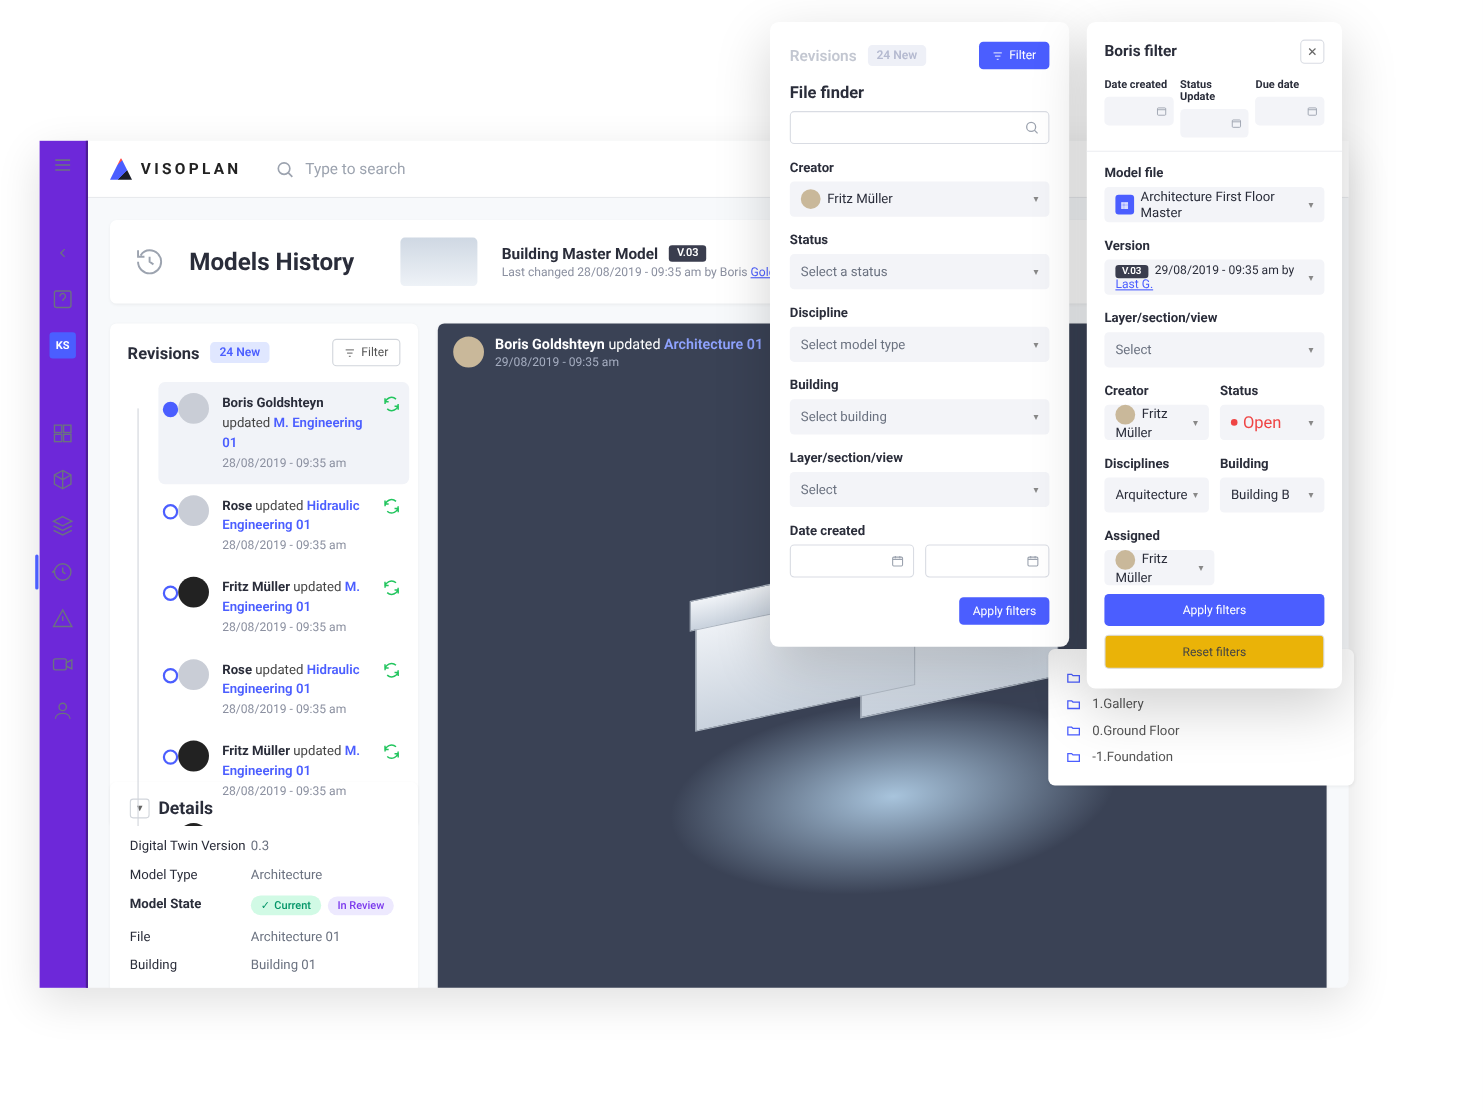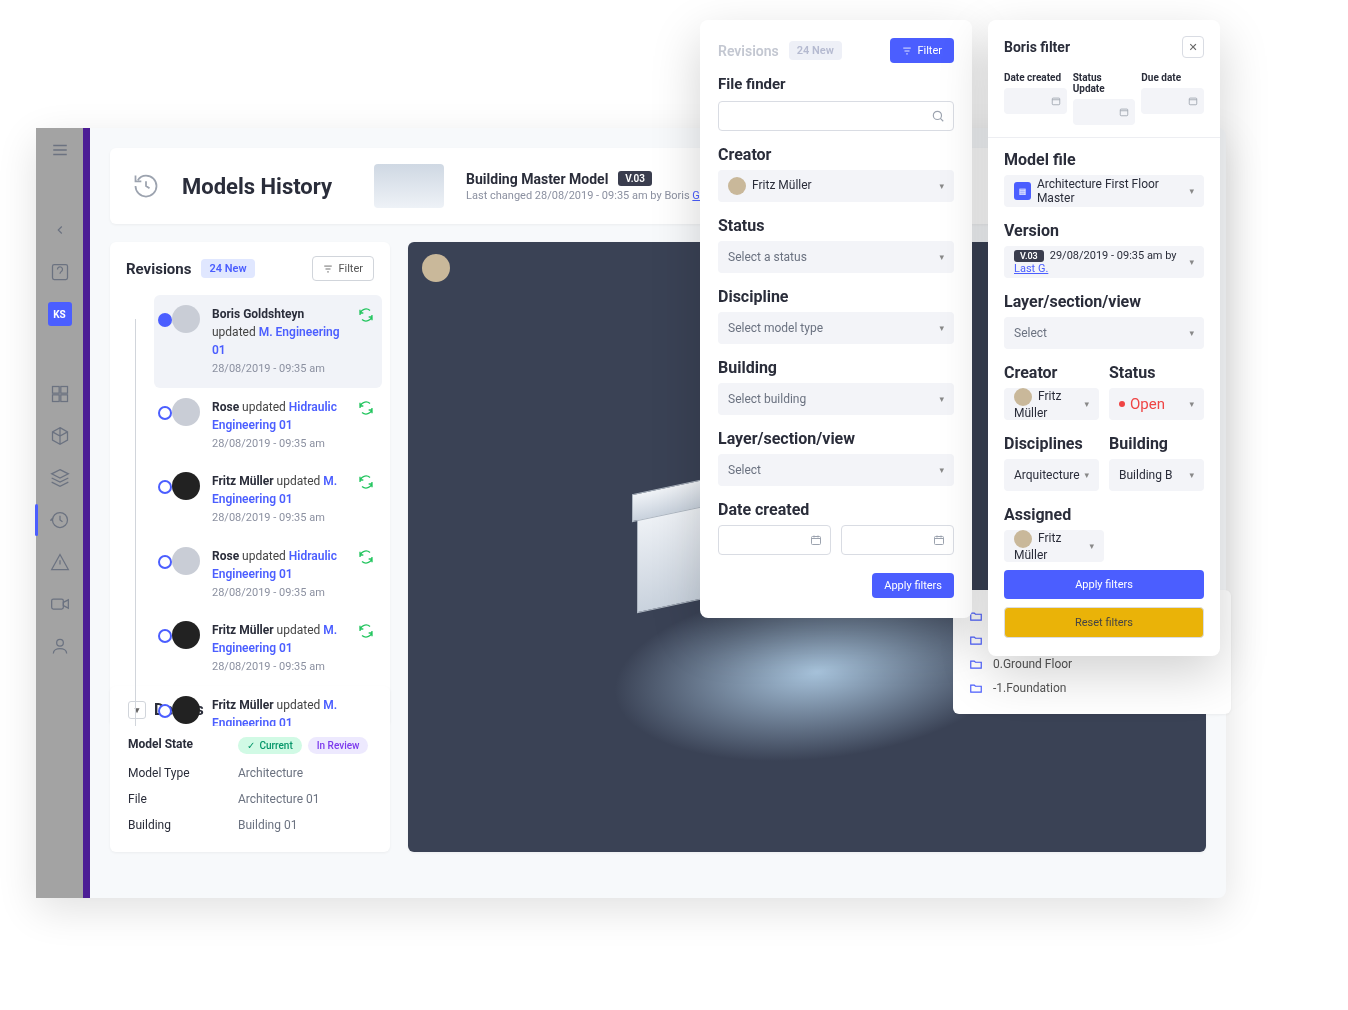--- a/index.html
+++ b/index.html
@@ -1,19 +1,19 @@
 <!DOCTYPE html>
 <html><head>
 <meta charset="utf-8">
 <style>
 * { box-sizing: border-box; margin: 0; padding: 0; font-family: -apple-system, BlinkMacSystemFont, "Segoe UI", Roboto, sans-serif; }
 body { background: #fff; width: 1348px; height: 1010px; overflow: hidden; position: relative; }
 
 .app-shell { position: absolute; top: 128px; left: 36px; width: 1190px; height: 770px; background: #f7f9fb; border-radius: 8px; box-shadow: 0 12px 40px rgba(0,0,0,.12); display: flex; }
-.sidebar { width: 54px; background: #a3a3a3; border-right: 7px solid #4c1d95; display: flex; flex-direction: column; align-items: center; padding-top: 10px; gap: 18px; }
+.sidebar { width: 44px; background: #6d28d9; border-right: 2px solid #4c1d95; display: flex; flex-direction: column; align-items: center; padding-top: 10px; gap: 18px; }
 .sidebar .sb-icon { width: 24px; height: 24px; display: flex; align-items: center; justify-content: center; color: #6b7280; cursor: pointer; }
 .sidebar .sb-icon.active { position: relative; }
 .sidebar .sb-icon.active::before { content:""; position:absolute; left:-13px; top:-4px; width:3px; height:32px; background:#4b5eff; border-radius:2px;}
 .sidebar .ks-badge { width:24px; height:24px; background:#4b5eff; color:#fff; font-size:10px; font-weight:700; display:flex; align-items:center; justify-content:center; border-radius:3px; }
 .sidebar .spacer { height: 20px; }
 
 .main { flex: 1; display: flex; flex-direction: column; }
 .topbar { height: 52px; background: #fff; border-bottom: 1px solid #e8eaed; display: flex; align-items: center; padding: 0 20px; gap: 30px; }
 .logo { display:flex; align-items:center; gap:8px; font-weight:700; letter-spacing:3px; font-size:14px; color:#222; }
 .logo-mark { width:20px; height:20px; background: linear-gradient(135deg,#ff4d4d 0%,#ff4d4d 33%,#4b5eff 33%,#4b5eff 66%,#1a1d29 66%); clip-path: polygon(0 100%, 50% 0, 100% 100%);}
@@ -86,21 +86,21 @@
 .float-panel { position:absolute; background:#fff; border-radius:8px; box-shadow:0 18px 50px rgba(0,0,0,.18); }
 .rev-filter { top:20px; left:700px; width:272px; padding:18px 18px 20px;}
 .rf-top { display:flex; align-items:center; gap:10px; margin-bottom:12px;}
 .rf-title { font-size:14px; font-weight:600; color:#c3c7d1;}
 .rf-new { background:#eef0f7; color:#b5bad0; font-size:11px; font-weight:600; padding:3px 8px; border-radius:4px;}
 .btn-blue { background:#4b5eff; color:#fff; border:none; font-size:11px; padding:6px 12px; border-radius:4px; display:flex; align-items:center; gap:5px; cursor:pointer; margin-left:auto;}
 .section-title { font-size:15px; font-weight:700; color:#2a2d3a; margin-bottom:8px;}
 .input-like { width:100%; border:1px solid #d9dce3; border-radius:4px; height:30px; display:flex; align-items:center; padding:0 8px; font-size:12px; color:#9ca3af; background:#fff;}
 .input-like.search-box { justify-content:flex-end;}
 .field-block { margin-top:14px;}
-.field-label { font-size:16px; font-weight:700; color:#2a2d3a; margin-bottom:6px;}
+.field-label { font-size:12px; font-weight:700; color:#2a2d3a; margin-bottom:6px;}
 .select-like { width:100%; background:#f3f4f8; border-radius:4px; height:32px; display:flex; align-items:center; padding:0 10px; font-size:12px; color:#6b7280; justify-content:space-between; cursor:pointer;}
 .select-like .caret{font-size:9px; color:#888;}
 .avatar-sm { width:18px; height:18px; border-radius:50%; background:#c9b89a; display:inline-block; margin-right:6px; vertical-align:middle;}
 .date-pair { display:flex; gap:10px;}
 .date-box { flex:1; border:1px solid #d9dce3; border-radius:4px; height:30px; display:flex; align-items:center; justify-content:flex-end; padding:0 8px; color:#9ca3af; cursor:pointer;}
 .btn-apply { margin-top:18px; margin-left:auto; display:block;}
 
 
 .issue-filter { top:20px; left:988px; width:232px; padding:16px 16px 18px;}
 .if-head { display:flex; align-items:center; justify-content:space-between; margin-bottom:14px;}
@@ -184,20 +184,33 @@
       </div>
     <div class="sb-icon">
         <svg viewBox="0 0 24 24" width="20" height="20" fill="none" stroke="currentColor" stroke-width="1.5">
           <circle cx="12" cy="8" r="4"></circle>
           <path d="M4 21c0-4 4-6 8-6s8 2 8 6"></path>
         </svg>
       </div>
   </div>
 
   <div class="main">
+    <div class="topbar">
+      <div class="logo">
+        <span class="logo-mark"></span>
+        <span>VISOPLAN</span>
+      </div>
+      <div class="search">
+        <svg viewBox="0 0 24 24" fill="none" stroke="currentColor" stroke-width="2">
+            <circle cx="11" cy="11" r="7"></circle>
+            <path d="M21 21l-5-5"></path>
+          </svg>
+        <span>Type to search</span>
+      </div>
+    </div>
 
     <div class="content">
       <div class="header-card">
         <svg class="history-icon" viewBox="0 0 24 24" fill="none" stroke="currentColor" stroke-width="1.5">
             <path d="M3 12a9 9 0 109-9c-3 0-5.5 1.5-7 4M3 3v5h5 M12 8v4l3 2"></path>
           </svg>
         <div class="page-title">Models History</div>
         <div class="model-thumb"></div>
         <div class="model-info">
           <div class="model-name-row">
@@ -266,41 +279,49 @@
             </div>
           </div>
         </div>
 
         <div class="details-card">
           <div class="details-head">
             <span class="caret-box">▾</span>
             <span>Details</span>
           </div>
           <div class="drow">
-                <span class="dlabel" style="font-weight:700">Model State</span>
-                <span><span class="pill green">✓ <span>Current</span></span><span class="pill purple">In Review</span></span>
+                <span class="dlabel">Digital Twin Version</span>
+                <span class="dval">0.3</span>
               </div>
           <div class="drow">
                 <span class="dlabel">Model Type</span>
                 <span class="dval">Architecture</span>
+              </div>
+          <div class="drow">
+                <span class="dlabel" style="font-weight:700">Model State</span>
+                <span><span class="pill green">✓ <span>Current</span></span><span class="pill purple">In Review</span></span>
               </div>
           <div class="drow">
                 <span class="dlabel">File</span>
                 <span class="dval">Architecture 01</span>
               </div>
           <div class="drow">
                 <span class="dlabel">Building</span>
                 <span class="dval">Building 01</span>
               </div>
         </div>
         </div>
 
         <div class="viewer">
           <div class="viewer-head">
             <div class="vh-avatar"></div>
+            <div class="vh-text">
+              <div><span class="who">Boris Goldshteyn</span> <span>updated</span> <span class="what">Architecture 01</span></div>
+              <div class="ts">29/08/2019 - 09:35 am</div>
+            </div>
           </div>
           <div class="building">
             <div class="shadow"></div>
             <div class="block b2"></div>
               <div class="roof2 block"></div>
             <div class="block b1"></div>
               <div class="roof1 block"></div>
           </div>
         </div>
       </div>

